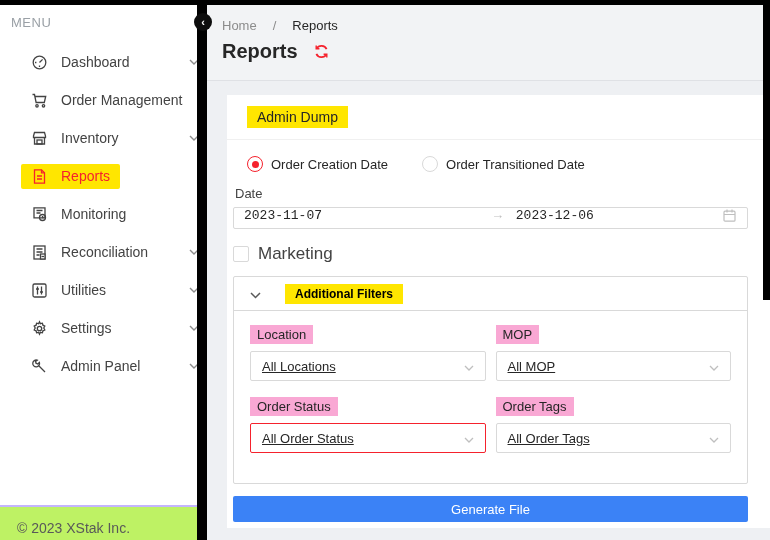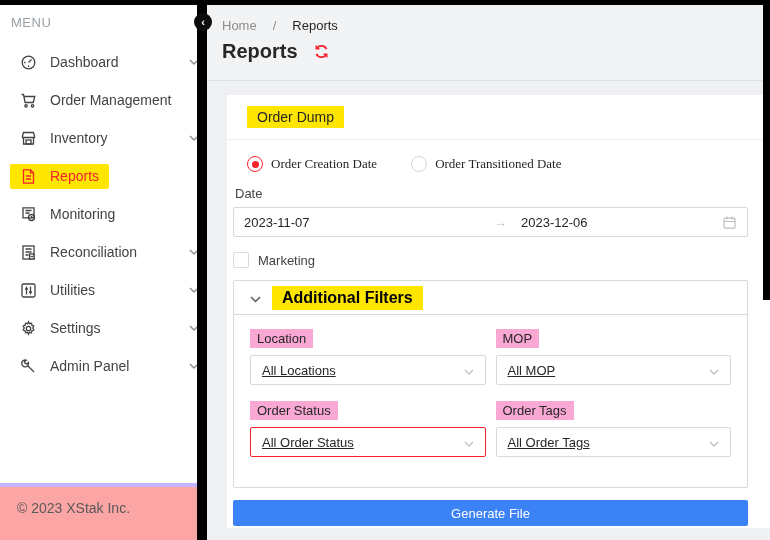--- a/index.html
+++ b/index.html
@@ -9,74 +9,74 @@
     font-family:"Liberation Sans", sans-serif; color:#262626;
   }
   
   .top-bar   { position:absolute; left:0; top:0; width:770px; height:5px; background:#000; }
   .mid-strip { position:absolute; left:197px; top:0; width:10px; height:540px; background:#000; z-index:5; }
   .right-strip{ position:absolute; left:763px; top:0; width:7px; height:300px; background:#000; z-index:6; }
 
   
   .sidebar { position:absolute; left:0; top:5px; width:211px; height:535px; background:#fff; }
   .menu-label { padding:10px 0 0 11px; font-size:13px; letter-spacing:.5px; color:#9aa0a6; }
-  .nav { margin-top:13px; }
+  .nav { margin-top:13px;padding-left:11px; }
   .nav-item { height:38px; display:flex; align-items:center; padding:0 12px 0 10px; cursor:pointer; }
   .nav-inner { display:flex; align-items:center; gap:13px; padding:4px 10px; border-radius:2px; }
   .nav-item .icon { width:17px; height:17px; display:inline-flex; }
   .nav-item .label { font-size:14px; color:#434343; white-space:nowrap; }
   .nav-item.active .nav-inner { background:#ffe600; }
   .nav-item.active .label { color:#f5222d; }
   .nav-chevron { margin-left:auto; display:inline-flex; }
-  .sidebar-footer { position:absolute; left:0; right:0; bottom:0; border-top:4px solid #c4b5fd;
-    padding:13px 0 24px 17px; font-size:14px; color:#595959; background:#fca5a5; }
+  .sidebar-footer { position:absolute; left:0; right:0; bottom:0; border-top:2px solid #c4b5fd;
+    padding:13px 0 4px 17px; font-size:14px; color:#595959; background:#bef264; }
 
   
   .main { position:absolute; left:207px; top:5px; width:563px; height:535px; background:#eef0f3; }
   .main-header { position:relative; height:76px; background:#f2f3f5; border-bottom:1px solid #dfe1e5; }
   .back-circle { position:absolute; left:-13px; top:8px; width:18px; height:18px; border-radius:50%;
     background:#0d0d0d; color:#fff; display:flex; align-items:center; justify-content:center;
     font-size:11px; font-weight:bold; z-index:9; cursor:pointer; }
   .breadcrumb { padding:13px 0 0 15px; font-size:13px; color:#8c8c8c; display:flex; gap:16px; }
   .breadcrumb .current { color:#262626; }
   .title-row { display:flex; align-items:center; padding-left:15px; margin-top:7px; }
   .page-title { font-size:20px; font-weight:600; color:#262626; }
   .refresh { margin-left:15px; display:inline-flex; cursor:pointer; }
 
   .content { position:absolute; left:0; right:0; top:76px; bottom:0; }
   .card { position:absolute; left:20px; right:0; top:14px; bottom:12px; background:#fff; }
   .card-header { height:45px; display:flex; align-items:center; padding-left:20px; border-bottom:1px solid #f0f0f0; }
   .hl { background:#ffe600; padding:3px 10px; display:inline-block; }
   .card-title { font-size:14px; color:#262626; }
   .card-body { padding:16px 22px 0 6px; }
 
-  .radio-row { display:flex; align-items:center; gap:34px; margin-left:14px;font-family:Liberation Serif, serif; }
+  .radio-row { display:flex; align-items:center; gap:34px; margin-left:14px; }
   .radio-opt { display:flex; align-items:center; cursor:pointer; }
   .radio-circle { width:16px; height:16px; border-radius:50%; border:1.5px solid #d9d9d9; background:#fff;
     display:flex; align-items:center; justify-content:center; }
   .radio-opt.selected .radio-circle { border-color:#f5222d; }
   .radio-dot { width:7px; height:7px; border-radius:50%; background:#f5222d; }
   .radio-label { margin-left:8px; font-size:13px; color:#262626; }
 
   .field-label { margin:14px 0 0 2px; font-size:13px; color:#434343; }
-  .range-input { margin-top:6px; height:30px; border:1px solid #d9d9d9; border-radius:2px; background:#fff;
-    display:flex; align-items:center; padding:0 10px; font-size:13px; color:#262626; cursor:text; }
+  .range-input { margin-top:6px; height:22px; border:1px solid #d9d9d9; border-radius:2px; background:#fff;
+    display:flex; align-items:flex-start; padding:0 10px; font-size:13px; color:#262626; cursor:text;font-family:Liberation Mono, monospace; }
   .date-start { width:250px; }
   .range-arrow { color:#bfbfbf; font-size:13px; }
   .date-end { margin-left:14px; }
   .cal-icon { margin-left:auto; display:inline-flex; }
 
   .check-row { display:flex; align-items:center; margin-top:15px; cursor:pointer; }
   .checkbox { width:16px; height:16px; border:1px solid #d9d9d9; border-radius:2px; background:#fff; }
-  .check-label { margin-left:9px; font-size:13px; color:#434343; }
+  .check-label { margin-left:9px; font-size:17px; color:#434343; }
 
   .collapse { margin-top:12px; border:1px solid #d9d9d9; border-radius:2px; background:#fff; }
   .collapse-header { height:34px; display:flex; align-items:center; padding-left:16px;
     border-bottom:1px solid #d9d9d9; cursor:pointer; }
-  .collapse-title { margin-left:11px; font-size:16px; font-weight:bold; color:#000; }
+  .collapse-title { margin-left:24px; font-size:12px; font-weight:bold; color:#000; }
   .collapse-body { padding:14px 16px 30px 16px; }
   .fields-grid { display:grid; grid-template-columns:1fr 1fr; column-gap:10px; row-gap:16px; }
   .field .flabel { display:inline-block; background:#f9a8d4; padding:2px 7px; font-size:13px; color:#262626; }
   .select { margin-top:7px; height:30px; border:1px solid #d9d9d9; border-radius:2px; background:#fff;
     display:flex; align-items:center; justify-content:space-between; padding:0 11px;
     font-size:13px; color:#262626; cursor:pointer;text-decoration:underline; }
   .select.error { border-color:#f5222d; }
 
   .generate-btn { margin-top:12px; height:26px; background:#3b82f6; border:none; border-radius:2px;
     width:100%; color:#fff; font-size:13px; font-family:"Liberation Sans",sans-serif;
@@ -263,21 +263,21 @@
           <path d="M3.2 2.6 v3.2 h3.2" stroke-width="1.4"></path>
           <path d="M13.8 14.4 v-3.2 h-3.2" stroke-width="1.4"></path>
         </svg>
       </span>
     </div>
   </div>
 
   <div class="content">
     <div class="card">
       <div class="card-header">
-        <span class="hl card-title">Order Dump</span>
+        <span class="hl card-title">Admin Dump</span>
       </div>
       <div class="card-body">
 
         <div class="radio-row">
           <span class="radio-opt selected">
             <span class="radio-circle">
                 <span class="radio-dot"></span>
               </span>
             <span class="radio-label">Order Creation Date</span>
           </span>

